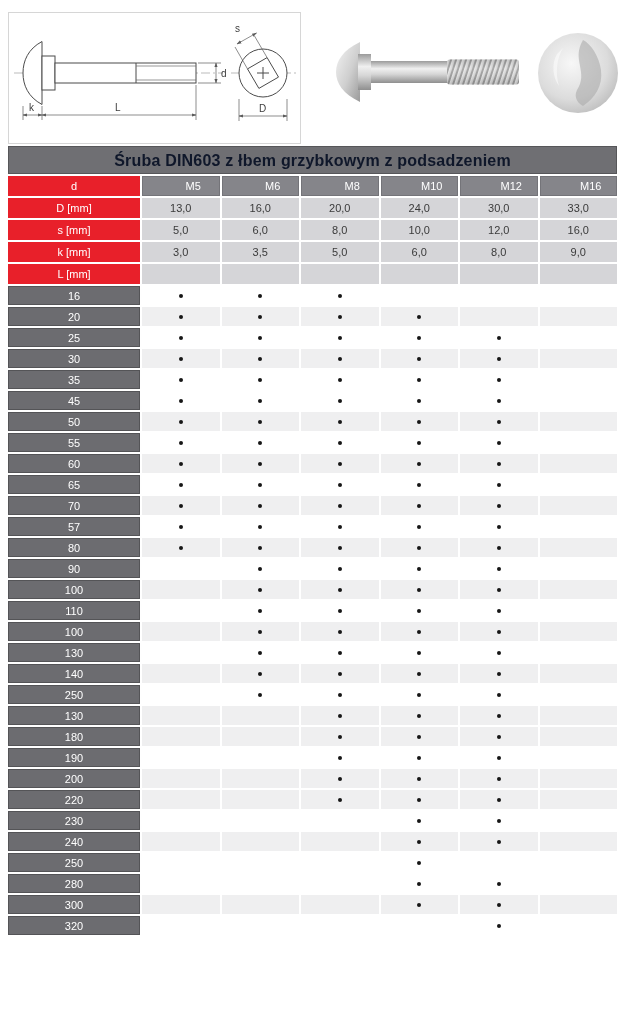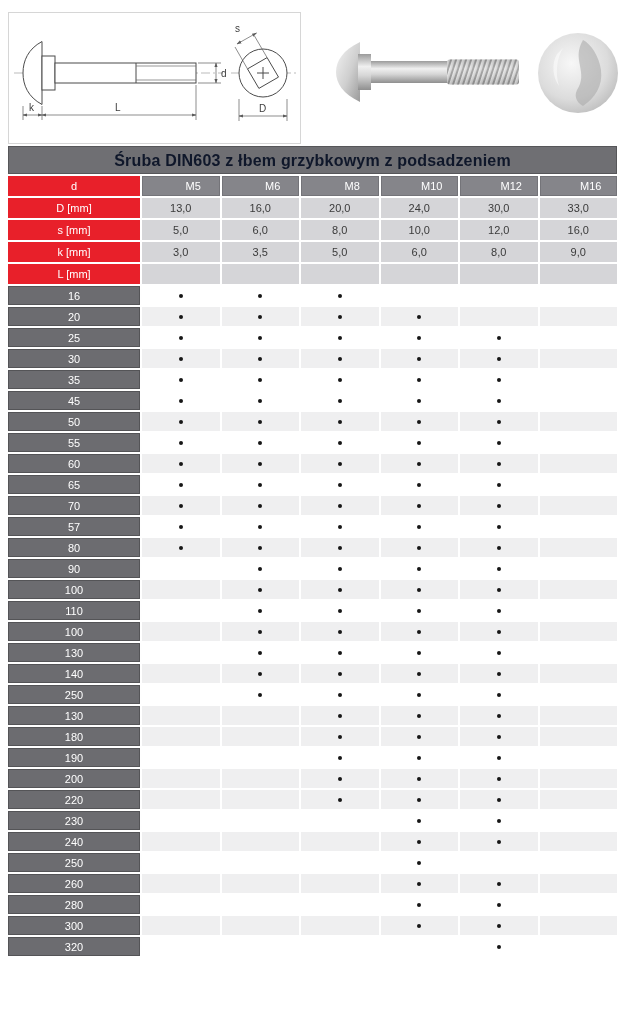--- a/index.html
+++ b/index.html
@@ -662,33 +662,20 @@
           <div class="cell first len-label">250</div>
           <div class="cell len-cell"></div>
           <div class="cell len-cell"></div>
           <div class="cell len-cell"></div>
           <div class="cell len-cell">
             <span class="dot"></span>
           </div>
           <div class="cell len-cell"></div>
           <div class="cell len-cell"></div>
         </div>
-        <div class="row len alt">
-          <div class="cell first len-label">260</div>
-          <div class="cell len-cell"></div>
-          <div class="cell len-cell"></div>
-          <div class="cell len-cell"></div>
-          <div class="cell len-cell">
-            <span class="dot"></span>
-          </div>
-          <div class="cell len-cell">
-            <span class="dot"></span>
-          </div>
-          <div class="cell len-cell"></div>
-        </div>
         <div class="row len">
           <div class="cell first len-label">280</div>
           <div class="cell len-cell"></div>
           <div class="cell len-cell"></div>
           <div class="cell len-cell"></div>
           <div class="cell len-cell">
             <span class="dot"></span>
           </div>
           <div class="cell len-cell">
             <span class="dot"></span>

